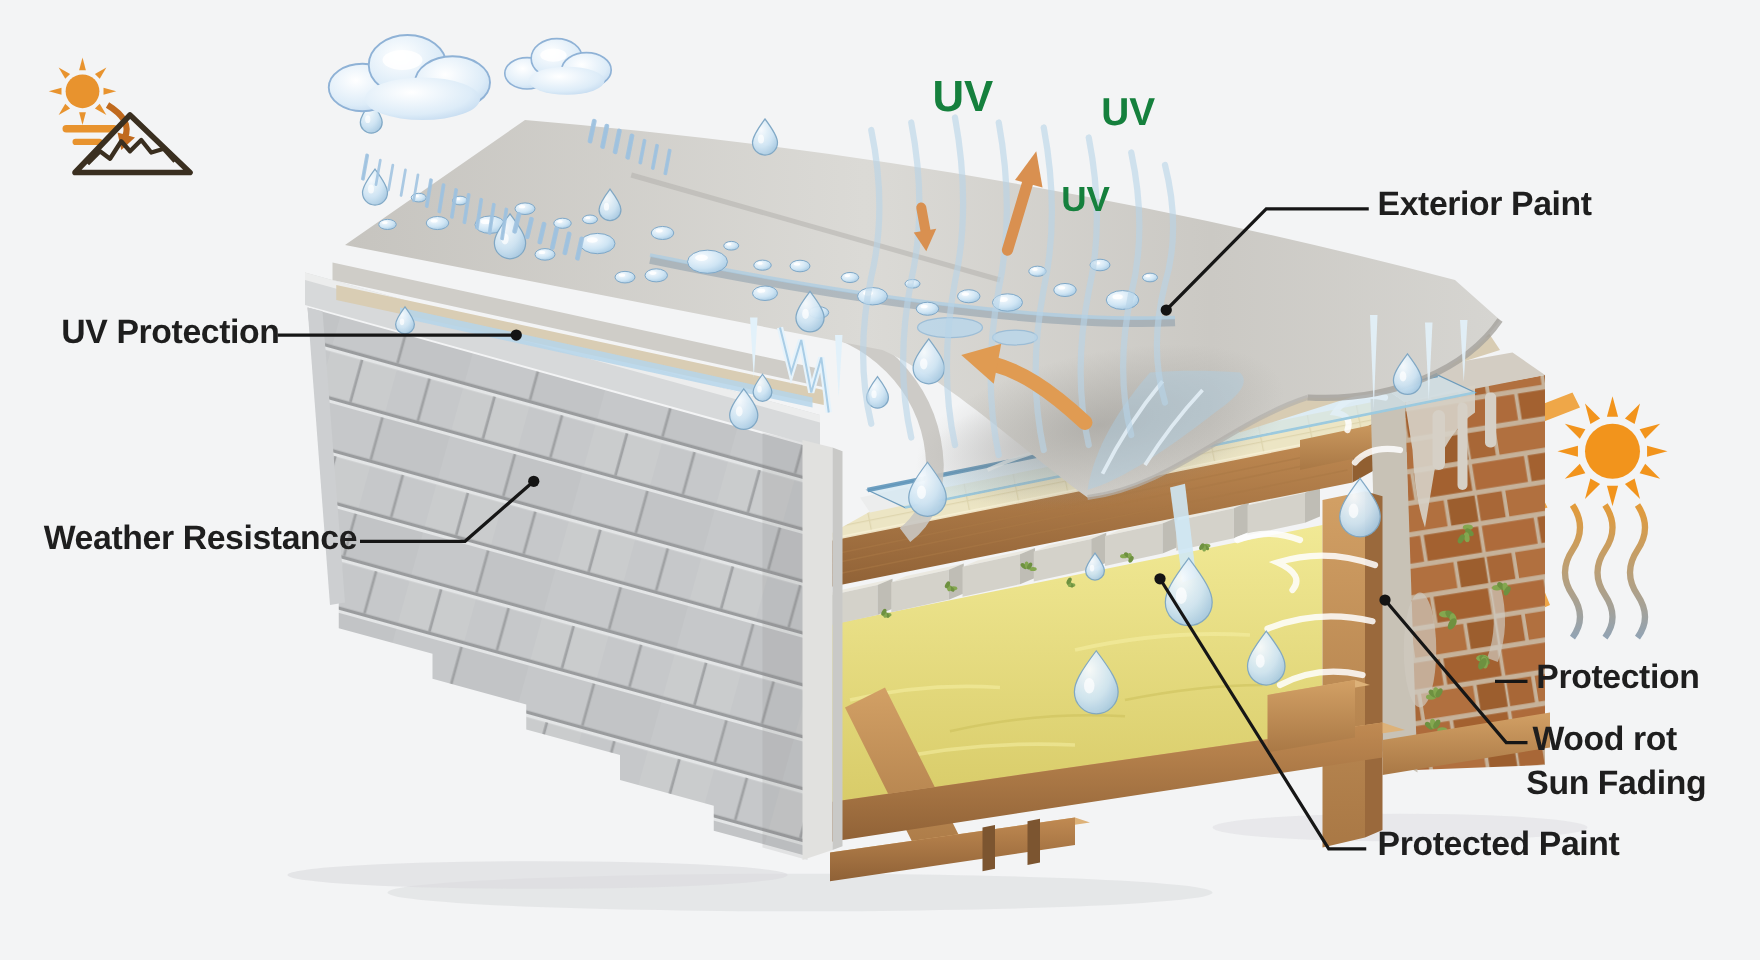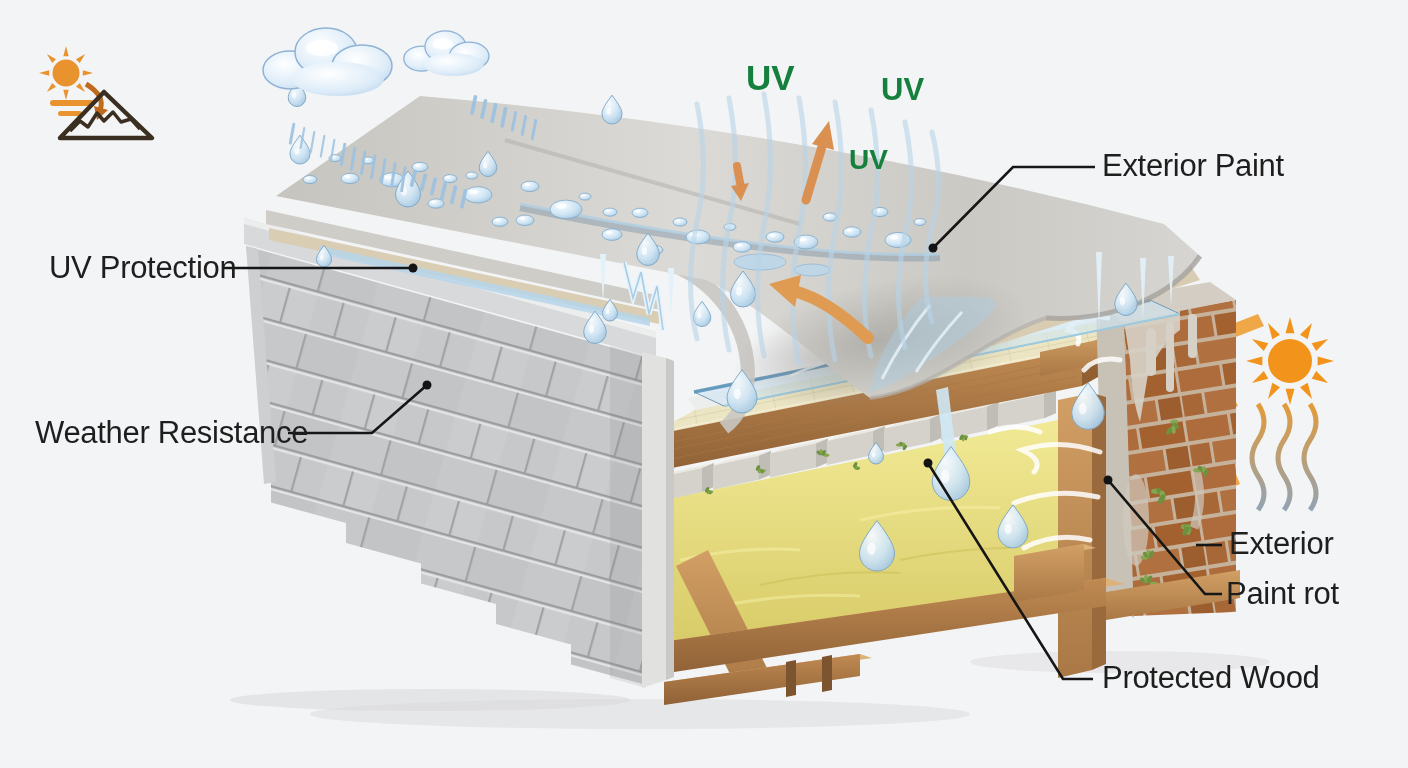--- a/index.html
+++ b/index.html
@@ -1,19 +1,19 @@
 <!DOCTYPE html>
 <html><head>
 <meta charset="utf-8">
 <style>
   html,body{margin:0;padding:0;width:1408px;height:768px;overflow:hidden;
     background:#f3f4f5;font-family:"Liberation Sans",sans-serif;}
   #stage{position:relative;width:1408px;height:768px;}
   #art{position:absolute;left:0;top:0;}
-  .lbl{position:absolute;font-weight:400;font-size:31px;color:#1e1e1e;
+  .lbl{position:absolute;font-weight:700;font-size:27px;color:#1e1e1e;
     letter-spacing:-0.3px;white-space:nowrap;line-height:1.15;}
   .uv{position:absolute;font-weight:700;color:#15803d;white-space:nowrap;}
   .uv1{left:746px;top:58px;font-size:35px;}
   .uv2{left:881px;top:72px;font-size:31px;}
   .uv3{left:849px;top:144px;font-size:28px;}
   .l-uvp{left:49px;top:250px;}
   .l-wr{left:35px;top:415px;}
   .l-ep{left:1102px;top:148px;}
   .l-pr{left:1229px;top:526px;}
   .l-wro{left:1226px;top:576px;}
@@ -515,19 +515,20 @@
         <circle cx="427" cy="385" r="4.5"></circle>
     <circle cx="933" cy="248" r="4.5"></circle>
         <circle cx="928" cy="463" r="4.5"></circle>
     <circle cx="1108" cy="480" r="4.5"></circle>
   </g>
 </svg>
 
 <div class="lbl l-uvp">UV Protection</div>
 <div class="lbl l-wr">Weather Resistance</div>
 <div class="lbl l-ep">Exterior Paint</div>
-<div class="lbl l-pr">Exterior</div>
-<div class="lbl l-wro">Paint rot</div>
-<div class="lbl l-pw">Protected Wood</div>
+<div class="lbl l-pr">Protection</div>
+<div class="lbl l-wro">Wood rot</div>
+<div class="lbl l-sf">Sun Fading</div>
+<div class="lbl l-pw">Protected Paint</div>
 <div class="uv uv1">UV</div>
 <div class="uv uv2">UV</div>
 <div class="uv uv3">UV</div>
 </div>
 
 </body></html>

